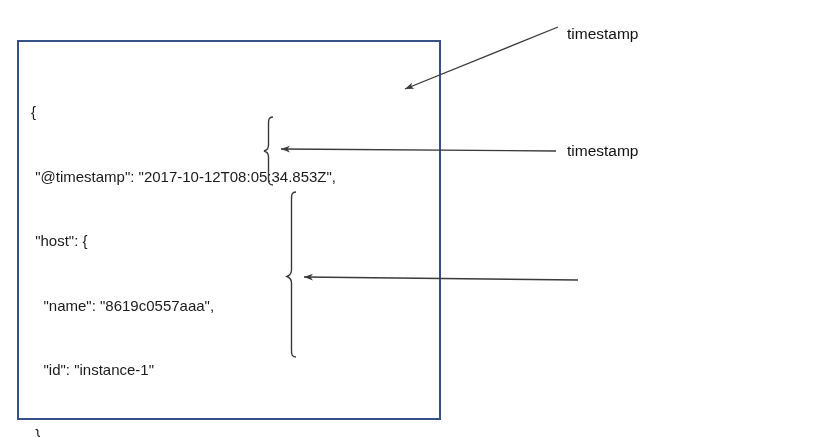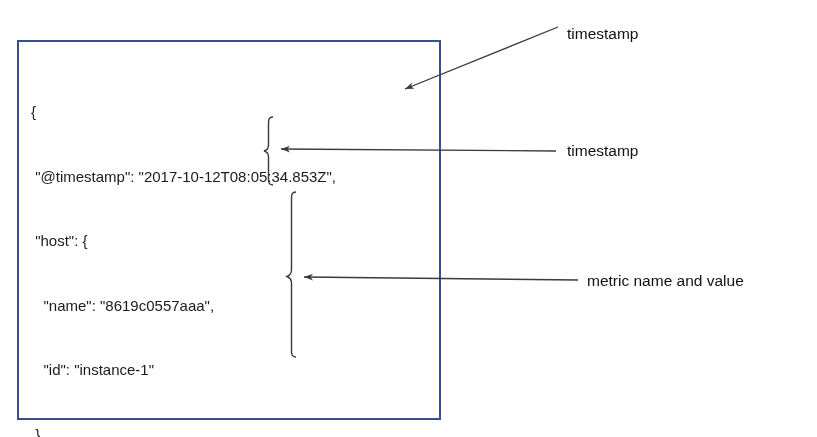--- a/index.html
+++ b/index.html
@@ -124,15 +124,14 @@
 
     <line x1="558" y1="27" x2="405" y2="89" stroke="#3a3a3a" stroke-width="1.3" marker-end="url(#arrowhead)"></line>
 
     <line x1="556" y1="151" x2="281" y2="149" stroke="#3a3a3a" stroke-width="1.3" marker-end="url(#arrowhead)"></line>
 
     <line x1="578" y1="280" x2="304" y2="277" stroke="#3a3a3a" stroke-width="1.3" marker-end="url(#arrowhead)"></line>
   </svg>
 
   <div class="annot-label" id="label-timestamp">timestamp</div>
   <div class="annot-label" id="label-dimensions">timestamp</div>
-  <div class="annot-label" id="label-metric">metric name and value</div>
 
 </div>
 
 </body></html>

